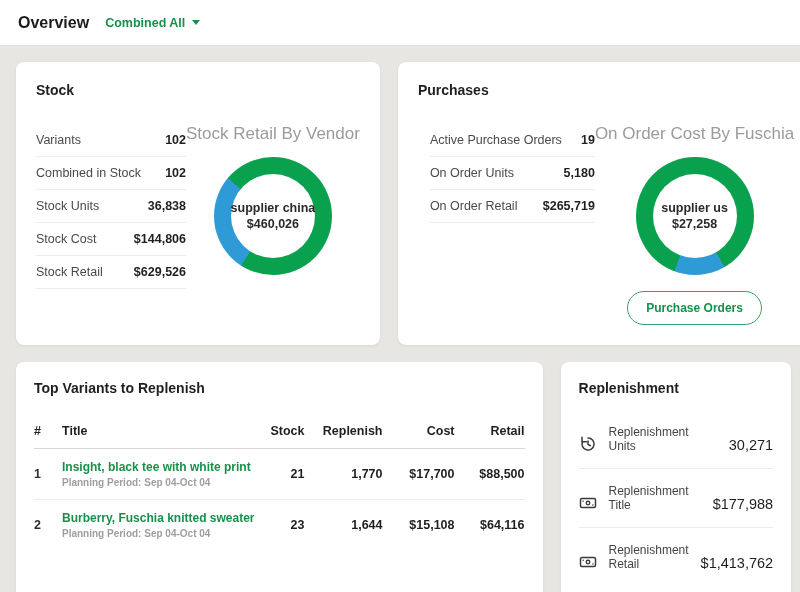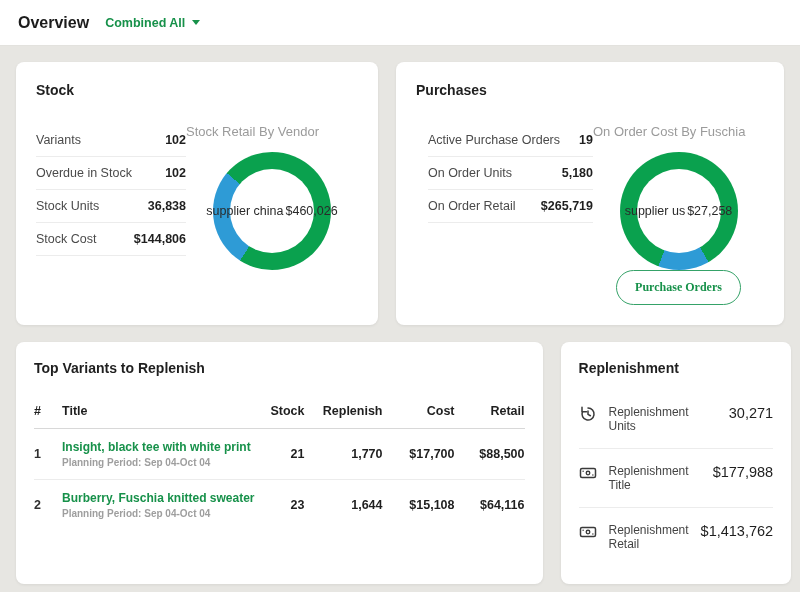--- a/index.html
+++ b/index.html
@@ -39,53 +39,53 @@
   .card-body { display:flex; margin-top:26px; }
   .stats { flex:0 0 150px; }
   .card-purchases .stats { flex:0 0 165px;margin-left:12px; }
   .stat {
     display:flex; justify-content:space-between; align-items:center;
     height:33px; border-bottom:1px solid #ececec; font-size:12.5px; color:#4a4a4a;
   }
   .stat .val { font-weight:bold; color:#1f1f1f; }
 
   .chartcol { flex:1; display:flex; flex-direction:column; align-items:center; }
-  .chart-label { font-size:13px; color:#9b9b9b; align-self:flex-start; white-space:nowrap; }
+  .chart-label { font-size:17px; color:#9b9b9b; align-self:flex-start; white-space:nowrap; }
   .donut {
     width:118px; height:118px; border-radius:50%; margin-top:13px;
     position:relative; display:flex; align-items:center; justify-content:center;
   }
   .hole {
     position:absolute; inset:17px; background:#fff; border-radius:50%;
-    display:flex; flex-direction:row; align-items:center; justify-content:center; gap:2px;
+    display:flex; flex-direction:column; align-items:center; justify-content:center; gap:2px;font-weight:bold;
   }
   .hole .ct { font-size:12.5px; color:#2a2a2a; white-space:nowrap; }
   .hole .cv { font-size:12.5px; color:#2a2a2a; white-space:nowrap; }
   .pill {
-    background:#fff; border:1px solid #35a268; color:#17914a;
+    margin-top:16px; background:#fff; border:1px solid #35a268; color:#17914a;
     border-radius:18px; padding:9px 18px; font-weight:bold; font-size:12px;
-    font-family:Liberation Serif, serif; cursor:pointer;
+    font-family:Liberation Sans, sans-serif; cursor:pointer;
   }
 
   .table { margin-top:28px; }
   .thead, .trow {
     display:grid; grid-template-columns:22px 1fr 44px 72px 66px 64px;
     align-items:center; column-gap:6px;
   }
   .thead { font-weight:bold; font-size:12.5px; color:#1f1f1f; padding-bottom:10px; border-bottom:1px solid #d8d8d8; }
   .thead .r, .trow .r { text-align:right; }
   .trow { padding:11px 0; border-bottom:1px solid #ececec; }
   .trow:last-child { border-bottom:none; }
   .rank { font-weight:bold; font-size:12.5px; }
   .title-link { color:#17914a; font-weight:bold; font-size:12px; text-decoration:none; white-space:nowrap; display:block; }
   .period { color:#9e9e9e; font-size:10px; font-weight:bold; margin-top:3px; }
   .cellval { font-weight:bold; font-size:12.5px; color:#1f1f1f; }
 
   .repl-rows { margin-top:14px; }
-  .repl-row { display:flex; align-items:flex-start; gap:12px; padding:15px 0; border-bottom:1px solid #ececec; }
+  .repl-row { display:flex; align-items:flex-end; gap:12px; padding:15px 0; border-bottom:1px solid #ececec; }
   .repl-row:last-child { border-bottom:none; }
   .repl-icon { color:#3a3a3a; display:flex; flex:0 0 18px; }
   .repl-lbl { flex:1; color:#444; font-size:12px; }
   .repl-val { font-size:14.5px; color:#1f1f1f; }
 </style>
 </head>
 <body>
 
 <header class="topbar">
   <h1>Overview</h1>
@@ -101,30 +101,34 @@
 
     <section class="card card-stock">
       <h2>Stock</h2>
       <div class="card-body">
         <div class="stats">
           <div class="stat">
             <span>Variants</span>
             <span class="val">102</span>
           </div>
           <div class="stat">
-            <span>Overdue in Stock</span>
+            <span>Combined in Stock</span>
             <span class="val">102</span>
           </div>
           <div class="stat">
             <span>Stock Units</span>
             <span class="val">36,838</span>
           </div>
           <div class="stat">
             <span>Stock Cost</span>
             <span class="val">$144,806</span>
+          </div>
+          <div class="stat">
+            <span>Stock Retail</span>
+            <span class="val">$629,526</span>
           </div>
         </div>
         <div class="chartcol">
           <span class="chart-label">Stock Retail By Vendor</span>
           <div class="donut" style="background: conic-gradient(from 310deg, rgb(10, 161, 78) 0%, rgb(10, 161, 78) 73%, rgb(46, 155, 214) 73%, rgb(46, 155, 214) 100%);">
             <div class="hole">
               <span class="ct">supplier china</span>
               <span class="cv">$460,026</span>
             </div>
           </div>

